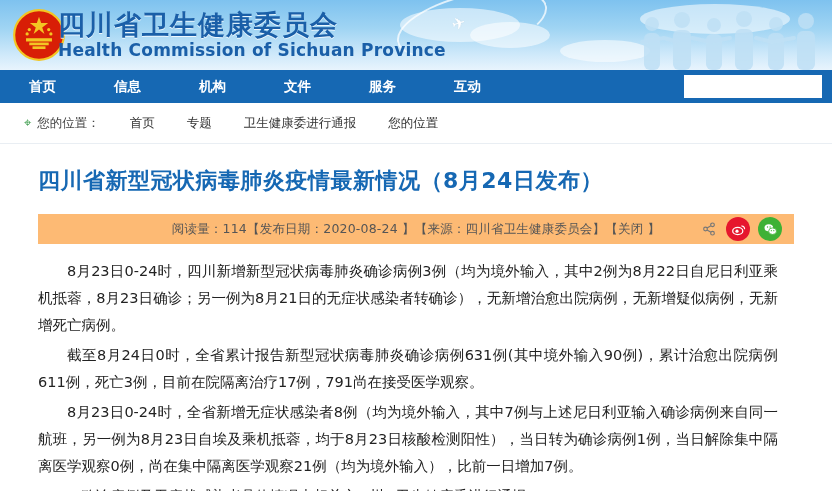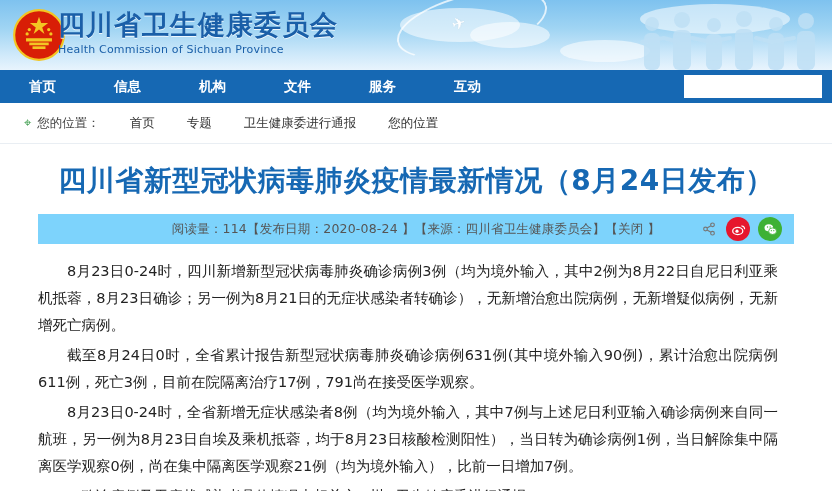--- a/index.html
+++ b/index.html
@@ -73,22 +73,22 @@
   }
   .title-cn {
     font-size: 27px;
     font-weight: bold;
     color: #1a5fa8;
     letter-spacing: 1px;
     line-height: 32px;
     text-shadow: 0 1px 0 rgba(255,255,255,0.8);
   }
   .title-en {
-    font-size: 11px;
-    font-weight: normal;
+    font-size: 17px;
+    font-weight: bold;
     color: #1a5fa8;
     line-height: 18px;
     letter-spacing: 0.2px;
   }
 
   
   .navbar {
     height: 33px;
     background: #1668b3;
     display: flex;
@@ -146,30 +146,30 @@
     text-decoration: none;
     padding: 0 16px;
     cursor: pointer;
   }
 
   
   .article {
     padding: 0 38px;
   }
   .headline {
-    text-align: center;
+    text-align: left;
     color: #1668b3;
-    font-size: 28px;
+    font-size: 22px;
     font-weight: bold;
     letter-spacing: 0.5px;
     margin: 22px 0 18px 0;
     line-height: 30px;
   }
   .meta-bar {
-    background: #7dd3fc;
+    background: #fdba74;
     height: 30px;
     display: flex;
     align-items: center;
     justify-content: center;
     position: relative;
     font-size: 12.5px;
     color: #555;
   }
   .meta-text { letter-spacing: 0.2px; }
   .share-group {

